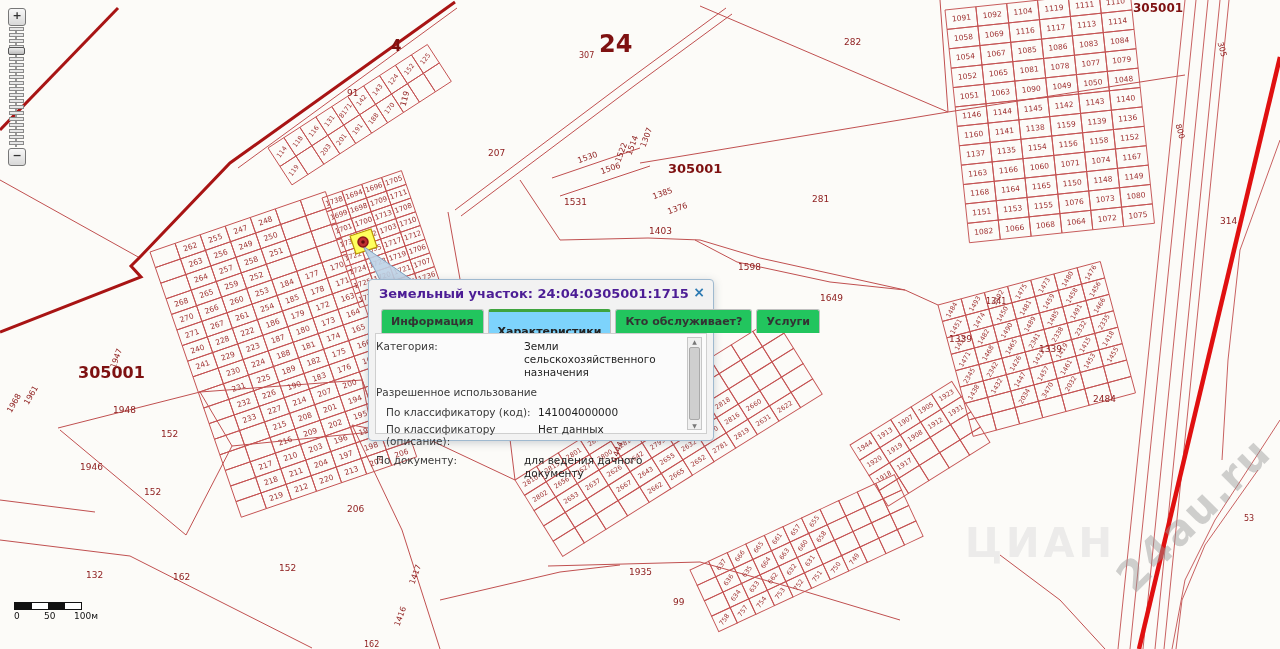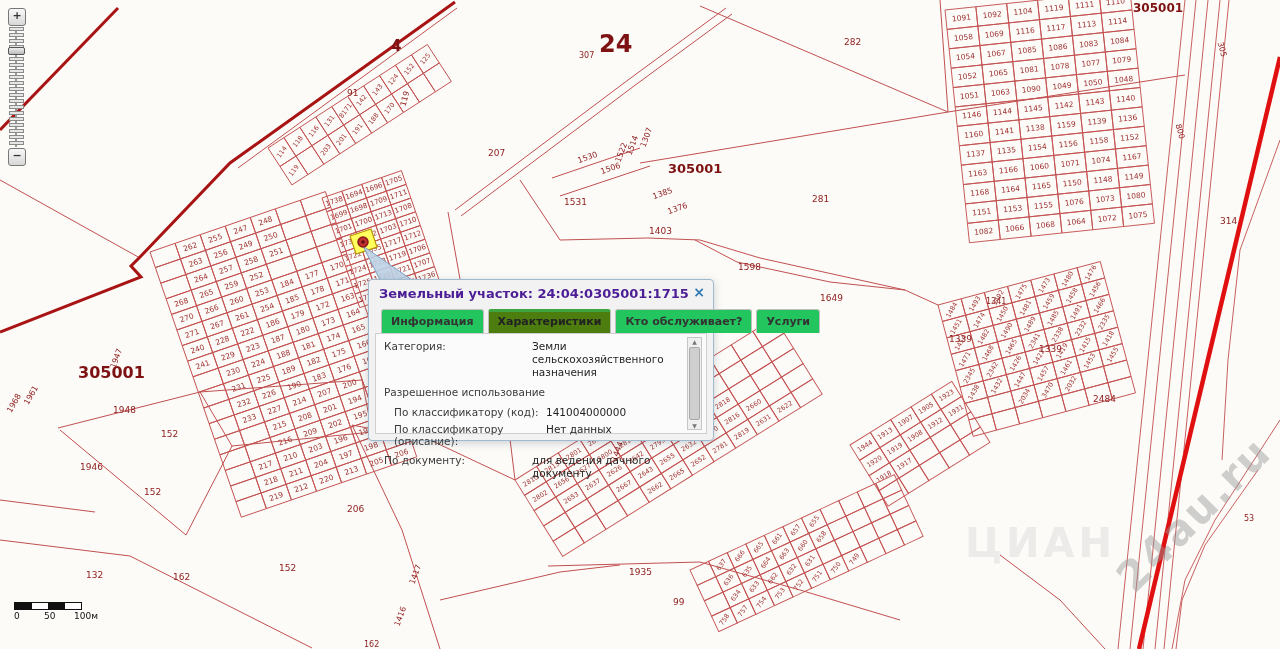--- a/index.html
+++ b/index.html
@@ -11,24 +11,24 @@
          background:#f2f2f2;border:1px solid #9fb9cf;border-radius:4px;
          box-shadow:0 2px 8px rgba(60,80,100,.25);z-index:20;}
   .popup-title{position:absolute;left:10px;top:6px;right:30px;font-size:13px;
          font-weight:bold;color:#4c1d95;white-space:nowrap;}
   .popup-close{position:absolute;right:8px;top:4px;color:#2d7ab2;font-weight:bold;
          font-size:14px;cursor:pointer;line-height:16px;}
   .tabs{position:absolute;left:12px;top:29px;right:12px;height:24px;display:flex;gap:4px;}
   .tab{background:#22c55e;border:1px solid #bfbfbf;border-bottom:none;
        border-radius:3px 3px 0 0;font-size:11px;font-weight:bold;color:#333;
        padding:5px 9px 0 9px;white-space:nowrap;cursor:pointer;}
-  .tab.active{background:#4d7c0f;border-top:3px solid #3fa43f;padding-top:3px;color:#222;}
+  .tab.active{background:#7dd3fc;border-top:3px solid #3fa43f;padding-top:13px;color:#222;}
   .popup-body{position:absolute;left:6px;right:6px;top:53px;bottom:6px;
        background:#fbfbfb;border:1px solid #cfcfcf;font-size:10.5px;color:#3a3a3a;
-       padding:6px 22px 4px 8px;box-sizing:border-box;}
+       padding:6px 22px 4px 0;box-sizing:border-box;}
   .prow{display:flex;margin-bottom:3px;}
   .plabel{flex:0 0 148px;}
   .plabel.sub{padding-left:10px;flex:0 0 152px;}
   .pvalue{font-weight:normal;color:#1e1e1e;flex:1;line-height:1.25;}
   .psection{margin:7px 0 8px 0;}
   .pspacer{height:4px;}
   .scrollbar{position:absolute;right:4px;top:3px;bottom:3px;width:13px;
        background:#f0f0f0;border:1px solid #c6c6c6;display:flex;flex-direction:column;
        align-items:center;justify-content:space-between;font-size:6px;color:#777;}
   .scroll-thumb{width:9px;flex:1;margin:2px 0;background:#cfcfcf;border:1px solid #aaa;border-radius:2px;}

